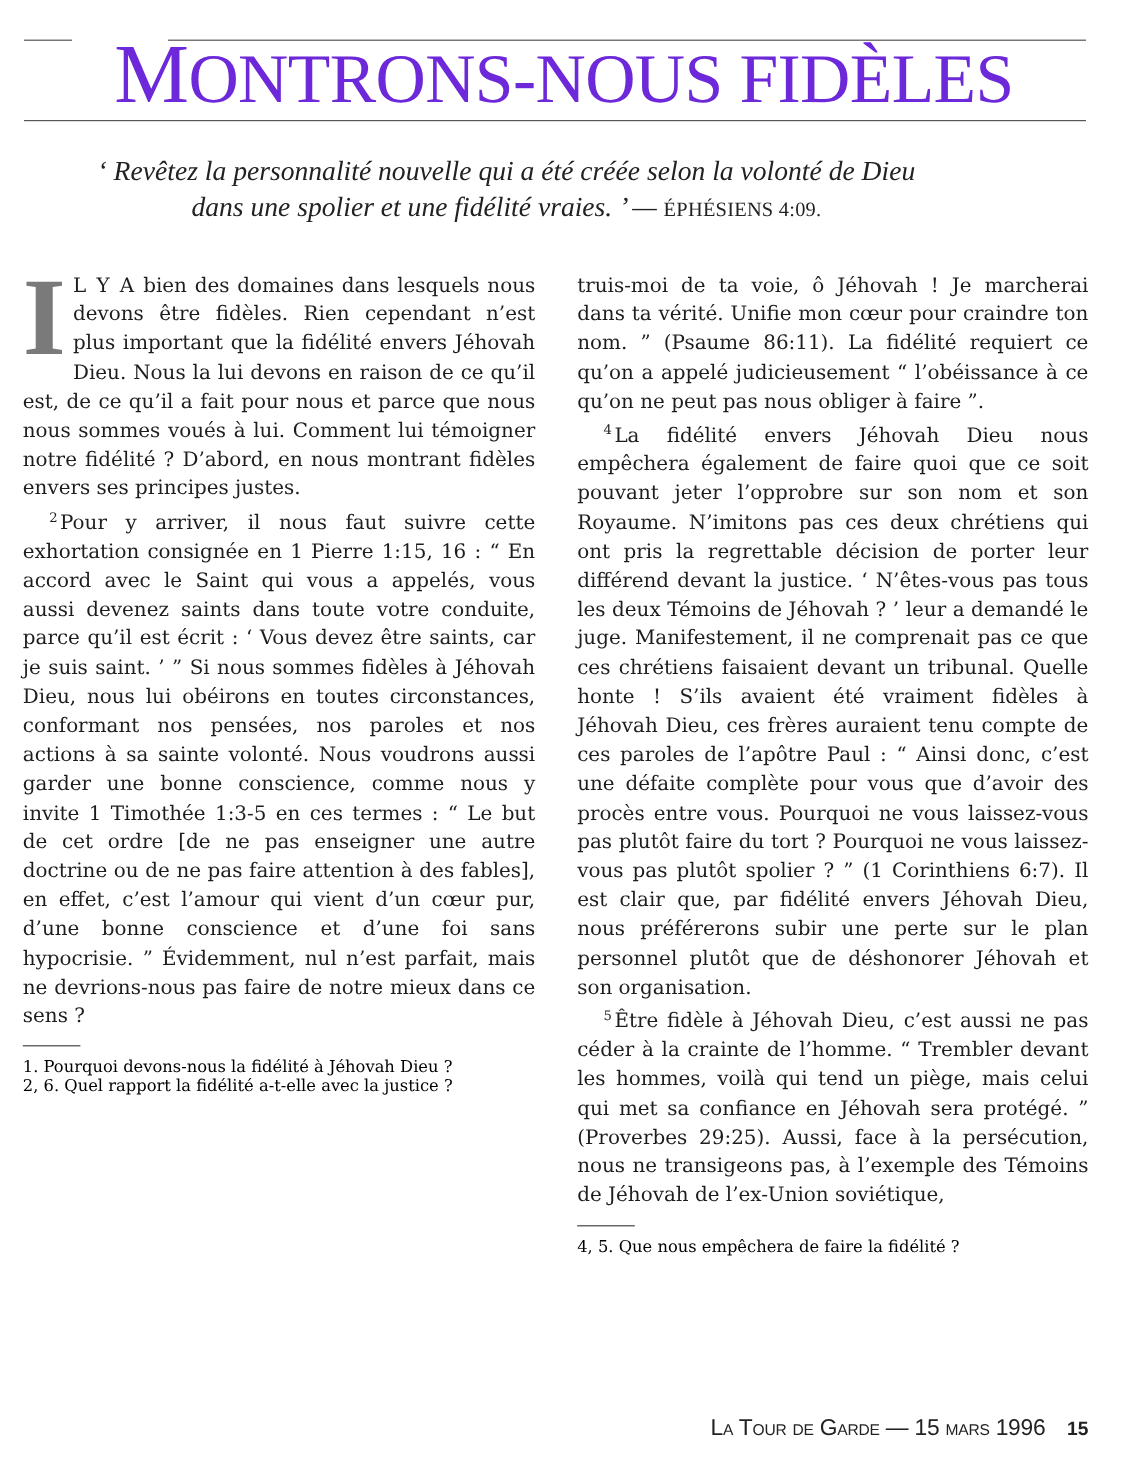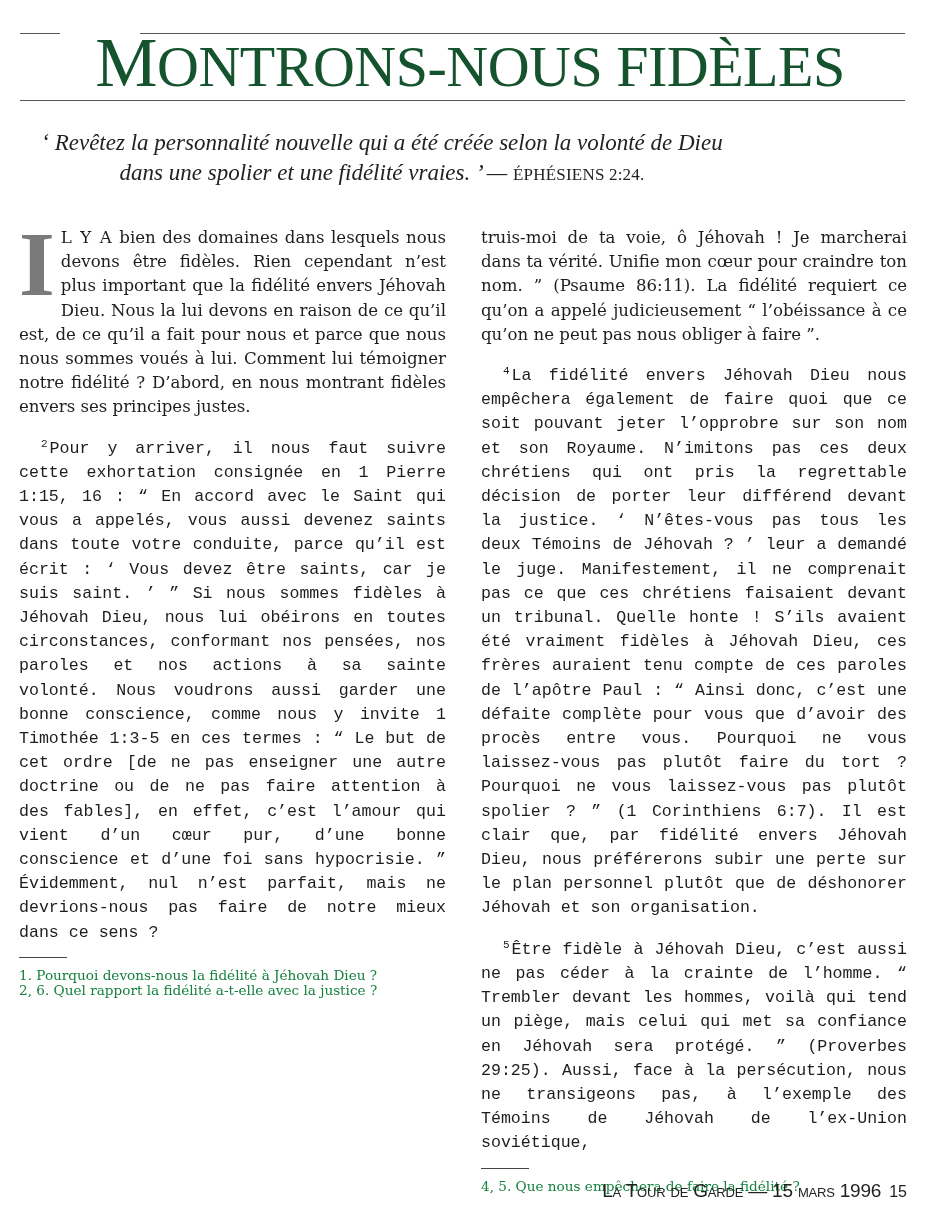--- a/index.html
+++ b/index.html
@@ -1,72 +1,73 @@
 <!DOCTYPE html>
 <html><head>
 <meta charset="utf-8">
 <style>
   html, body { margin: 0; padding: 0; background: #ffffff; }
   body { width: 940px; height: 1220px; position: relative; overflow: hidden; color: #1a1a1a; }
   .rule { position: absolute; height: 1px; background: #555; }
   .title {
     position: absolute; left: 0; width: 940px; top: 28px; text-align: center;
     font-family: "Liberation Serif", "DejaVu Serif", serif; font-size: 58px; line-height: 70px;
-    letter-spacing: -0.5px; color: #14532d; font-variant: small-caps;
+    letter-spacing: -0.5px; color: #6d28d9; font-variant: small-caps;
   }
   .title .big { font-size: 70px; }
   .epigraph {
     position: absolute; left: 0; width: 764px; top: 128px; text-align: center;
     font-family: "Liberation Serif", "DejaVu Serif", serif; font-style: italic; font-size: 23px; line-height: 30px;
     color: #222;
+    padding-left: 40px;
   }
   .epigraph .ref { font-style: normal; font-size: 17px; letter-spacing: 0.2px; }
   .col {
     position: absolute; top: 226px;
     font-family: "DejaVu Serif", "Liberation Serif", serif; font-size: 16.6px; line-height: 24.2px;
     color: #1d1d1d; text-align: justify; hyphens: manual;
   }
   .col.left { left: 19px; width: 427px; }
   .col.right { left: 481px; width: 426px; }
   .col p { margin: 0; text-indent: 0; }
-  .col p.ind { text-indent: 22px; margin-top: 12px; font-family: Liberation Mono, monospace; }
+  .col p.ind { text-indent: 22px; margin-top: 0; }
   .col p.cont { text-indent: 0; }
   .parnum { font-size: 11px; vertical-align: 6px; margin-right: 2px; }
   .dropcap {
     float: left; font-family: "Liberation Serif", "DejaVu Serif", serif; font-size: 92px;
     line-height: 72px; color: #7a7a7a; margin: 2px 6px 0 0; font-weight: bold; height: 72px;
   }
   .dropcap-lead { letter-spacing: 1px; }
   .fn-rule { width: 48px; height: 1px; background: #444; margin: 12px 0 10px 0; }
   .footnote {
     font-family: "DejaVu Serif", "Liberation Serif", serif; font-size: 13.6px; line-height: 15.5px;
-    color: #15803d; text-align: justify; margin: 0;
+    color: #000000; text-align: justify; margin: 0;
   }
   .footer {
     position: absolute; right: 33px; top: 1180px;
     font-family: "Liberation Sans", "DejaVu Sans", sans-serif; font-size: 16px; color: #222;
   }
   .footer .pub { font-variant: small-caps; font-size: 19px; letter-spacing: -0.2px; }
-  .footer .page { margin-left: 8px; }
+  .footer .page { margin-left: 18px; font-weight: bold; }
 </style>
 </head>
 <body>
 
 <div class="rule" style="left:20px; top:33px; width:40px;"></div>
 <div class="rule" style="left:140px; top:33px; width:765px;"></div>
 
 <div class="title">
   <span class="big">M</span><span>ONTRONS-NOUS FIDÈLES</span>
 </div>
 
 <div class="rule" style="left:20px; top:100px; width:885px;"></div>
 
 <div class="epigraph">
   <div>‘ Revêtez la personnalité nouvelle qui a été créée selon la volonté de Dieu</div>
-  <div><span>dans une spolier et une fidélité vraies. ’ — </span><span class="ref">ÉPHÉSIENS 2:24.</span></div>
+  <div><span>dans une spolier et une fidélité vraies. ’ — </span><span class="ref">ÉPHÉSIENS 4:09.</span></div>
 </div>
 
 <div class="col left">
   <p>
     <span class="dropcap">I</span><span class="dropcap-lead">L Y A</span><span> bien des domaines dans lesquels nous devons être fidèles. Rien cependant n’est plus important que la fidélité envers Jéhovah Dieu. Nous la lui devons en raison de ce qu’il est, de ce qu’il a fait pour nous et parce que nous nous sommes voués à lui. Comment lui témoigner notre fidélité ? D’abord, en nous montrant fidèles envers ses principes justes.</span>
   </p>
   <p class="ind">
     <span class="parnum">2</span><span>Pour y arriver, il nous faut suivre cette exhortation consignée en 1 Pierre 1:15, 16 : “ En accord avec le Saint qui vous a appelés, vous aussi devenez saints dans toute votre conduite, parce qu’il est écrit : ‘ Vous devez être saints, car je suis saint. ’ ” Si nous sommes fidèles à Jéhovah Dieu, nous lui obéirons en toutes circonstances, conformant nos pensées, nos paroles et nos actions à sa sainte volonté. Nous voudrons aussi garder une bonne conscience, comme nous y invite 1 Timothée 1:3-5 en ces termes : “ Le but de cet ordre [de ne pas enseigner une autre doctrine ou de ne pas faire attention à des fables], en effet, c’est l’amour qui vient d’un cœur pur, d’une bonne conscience et d’une foi sans hypocrisie. ” Évidemment, nul n’est parfait, mais ne devrions-nous pas faire de notre mieux dans ce sens ?</span>
   </p>
   <div class="fn-rule"></div>

